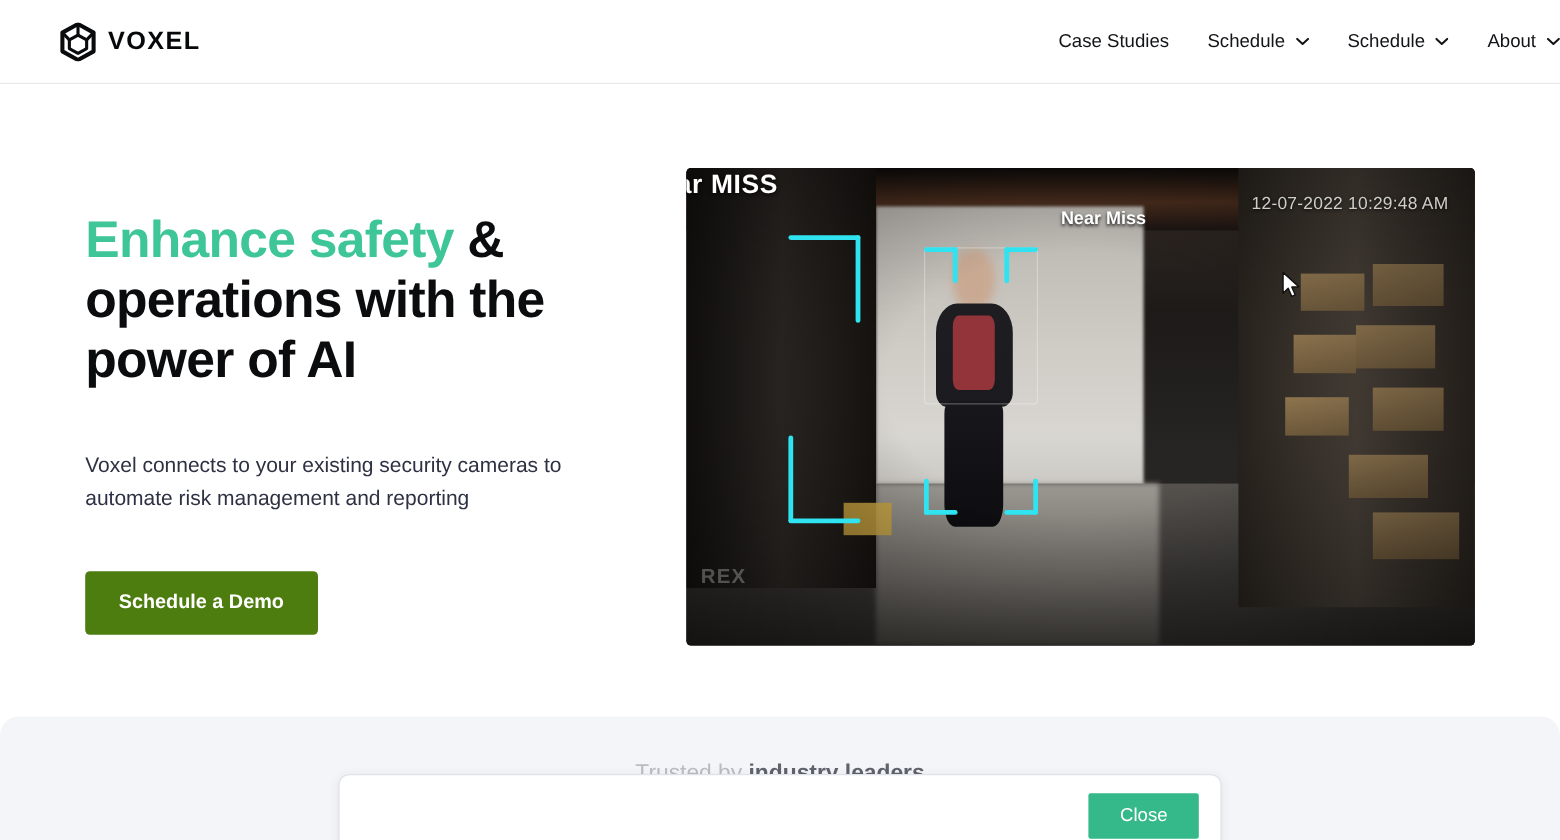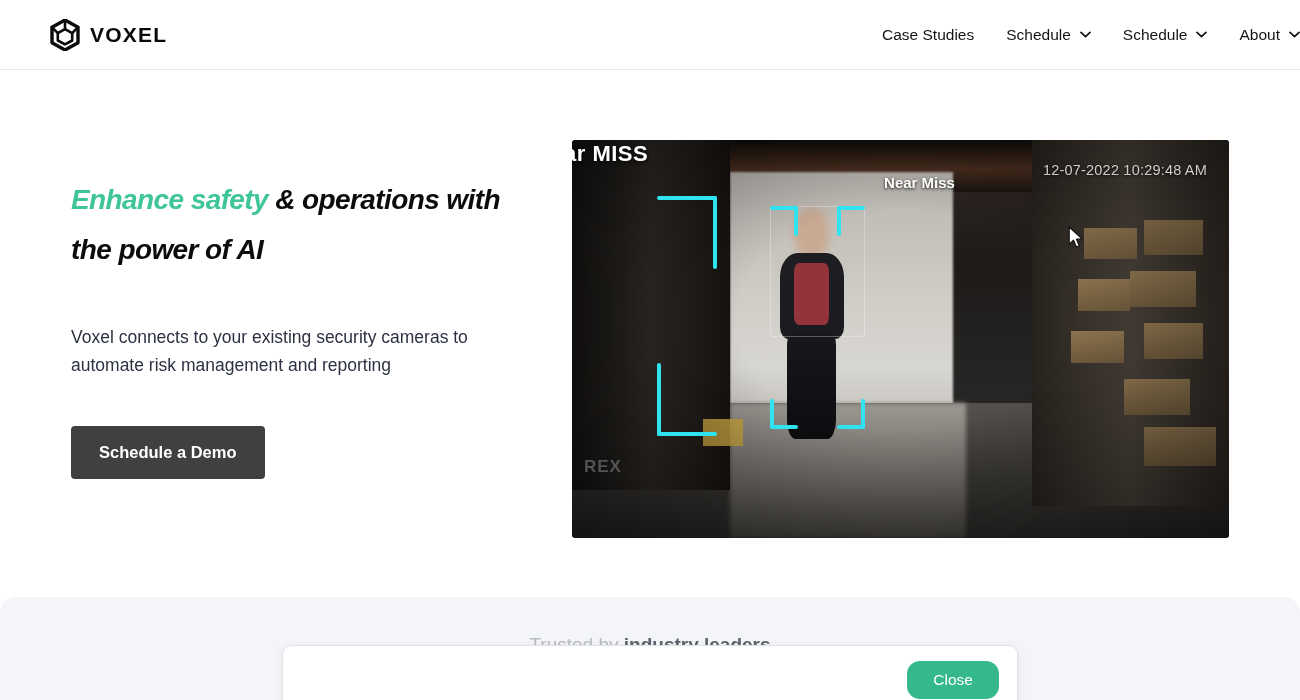--- a/index.html
+++ b/index.html
@@ -44,31 +44,31 @@
     padding:0 20px; height:47px; line-height:45px;
     font-size:15.5px; color:#101214; background:#fff;
     cursor:pointer; white-space:nowrap;
   }
 
   
   .hero { position:absolute; top:70px; left:0; width:1300px; height:525px; }
 
   .hero-copy { position:absolute; left:71px; top:105px; width:470px; }
   .h1 {
-    font-size:28px; line-height:50px; font-weight:bold;
-    color:#0b0c0e; letter-spacing:-0.6px;font-style:italic;
+    font-size:43px; line-height:50px; font-weight:bold;
+    color:#0b0c0e; letter-spacing:-0.6px;
   }
   .h1 .accent { color:#3ec698; }
   .sub {
     margin-top:48px; font-size:17.5px; line-height:28px;
     color:#2d3142; max-width:415px;
   }
   .cta {
     display:inline-block; margin-top:47px;
-    background:#404040; color:#fff; font-size:16.5px; font-weight:bold;
+    background:#4d7c0f; color:#fff; font-size:16.5px; font-weight:bold;
     padding:0 28px; height:53px; line-height:53px; border-radius:4px;
     border:none; cursor:pointer;
   }
 
   
   .video {
     position:absolute; left:572px; top:70px; width:657px; height:398px;
     border-radius:4px; overflow:hidden;
     background:#1b1714;
   }
@@ -172,21 +172,21 @@
     text-shadow:0 1px 4px rgba(0,0,0,.9);
     white-space:nowrap;
   }
   .lbl-time {
     position:absolute; right:22px; top:22px;
     color:#cfcdc9; font-size:14.5px; letter-spacing:.2px;
     text-shadow:0 1px 3px rgba(0,0,0,.85);
     white-space:nowrap;
   }
   .lbl-watermark {
-    position:absolute; left:12px; bottom:61px;
+    position:absolute; left:12px; bottom:47px;
     color:rgba(180,180,180,.40); font-size:17px; letter-spacing:1px;
     font-weight:bold;
   }
 
   
   .cursor { position:absolute; left:1068px; top:156px; width:16px; height:23px; z-index:40; }
 
   
   .trusted {
     position:absolute; left:0; top:597px; width:1300px; height:103px;
@@ -210,21 +210,21 @@
     background:#fff; border:1px solid #dfe2e8; border-radius:9px;
     box-shadow:0 2px 10px rgba(20,25,40,.07);
     display:flex; align-items:center; z-index:30;
   }
   .cookie-text {
     margin-left:21px; font-size:13.5px; color:#2c3040; line-height:18px;
   }
   .cookie-text b { font-weight:bold; color:#1a1d2b; }
   .cookie-close {
     margin-left:auto; margin-right:18px;
-    background:#35b88a; color:#fff; border:none; border-radius:13px;
+    background:#35b88a; color:#fff; border:none; border-radius:2px;
     font-size:15.5px; padding:0 26px; height:38px; line-height:38px;
     cursor:pointer; white-space:nowrap;
   }
 </style>
 </head>
 <body>
 
 <div class="page">
 
   <div class="header">

